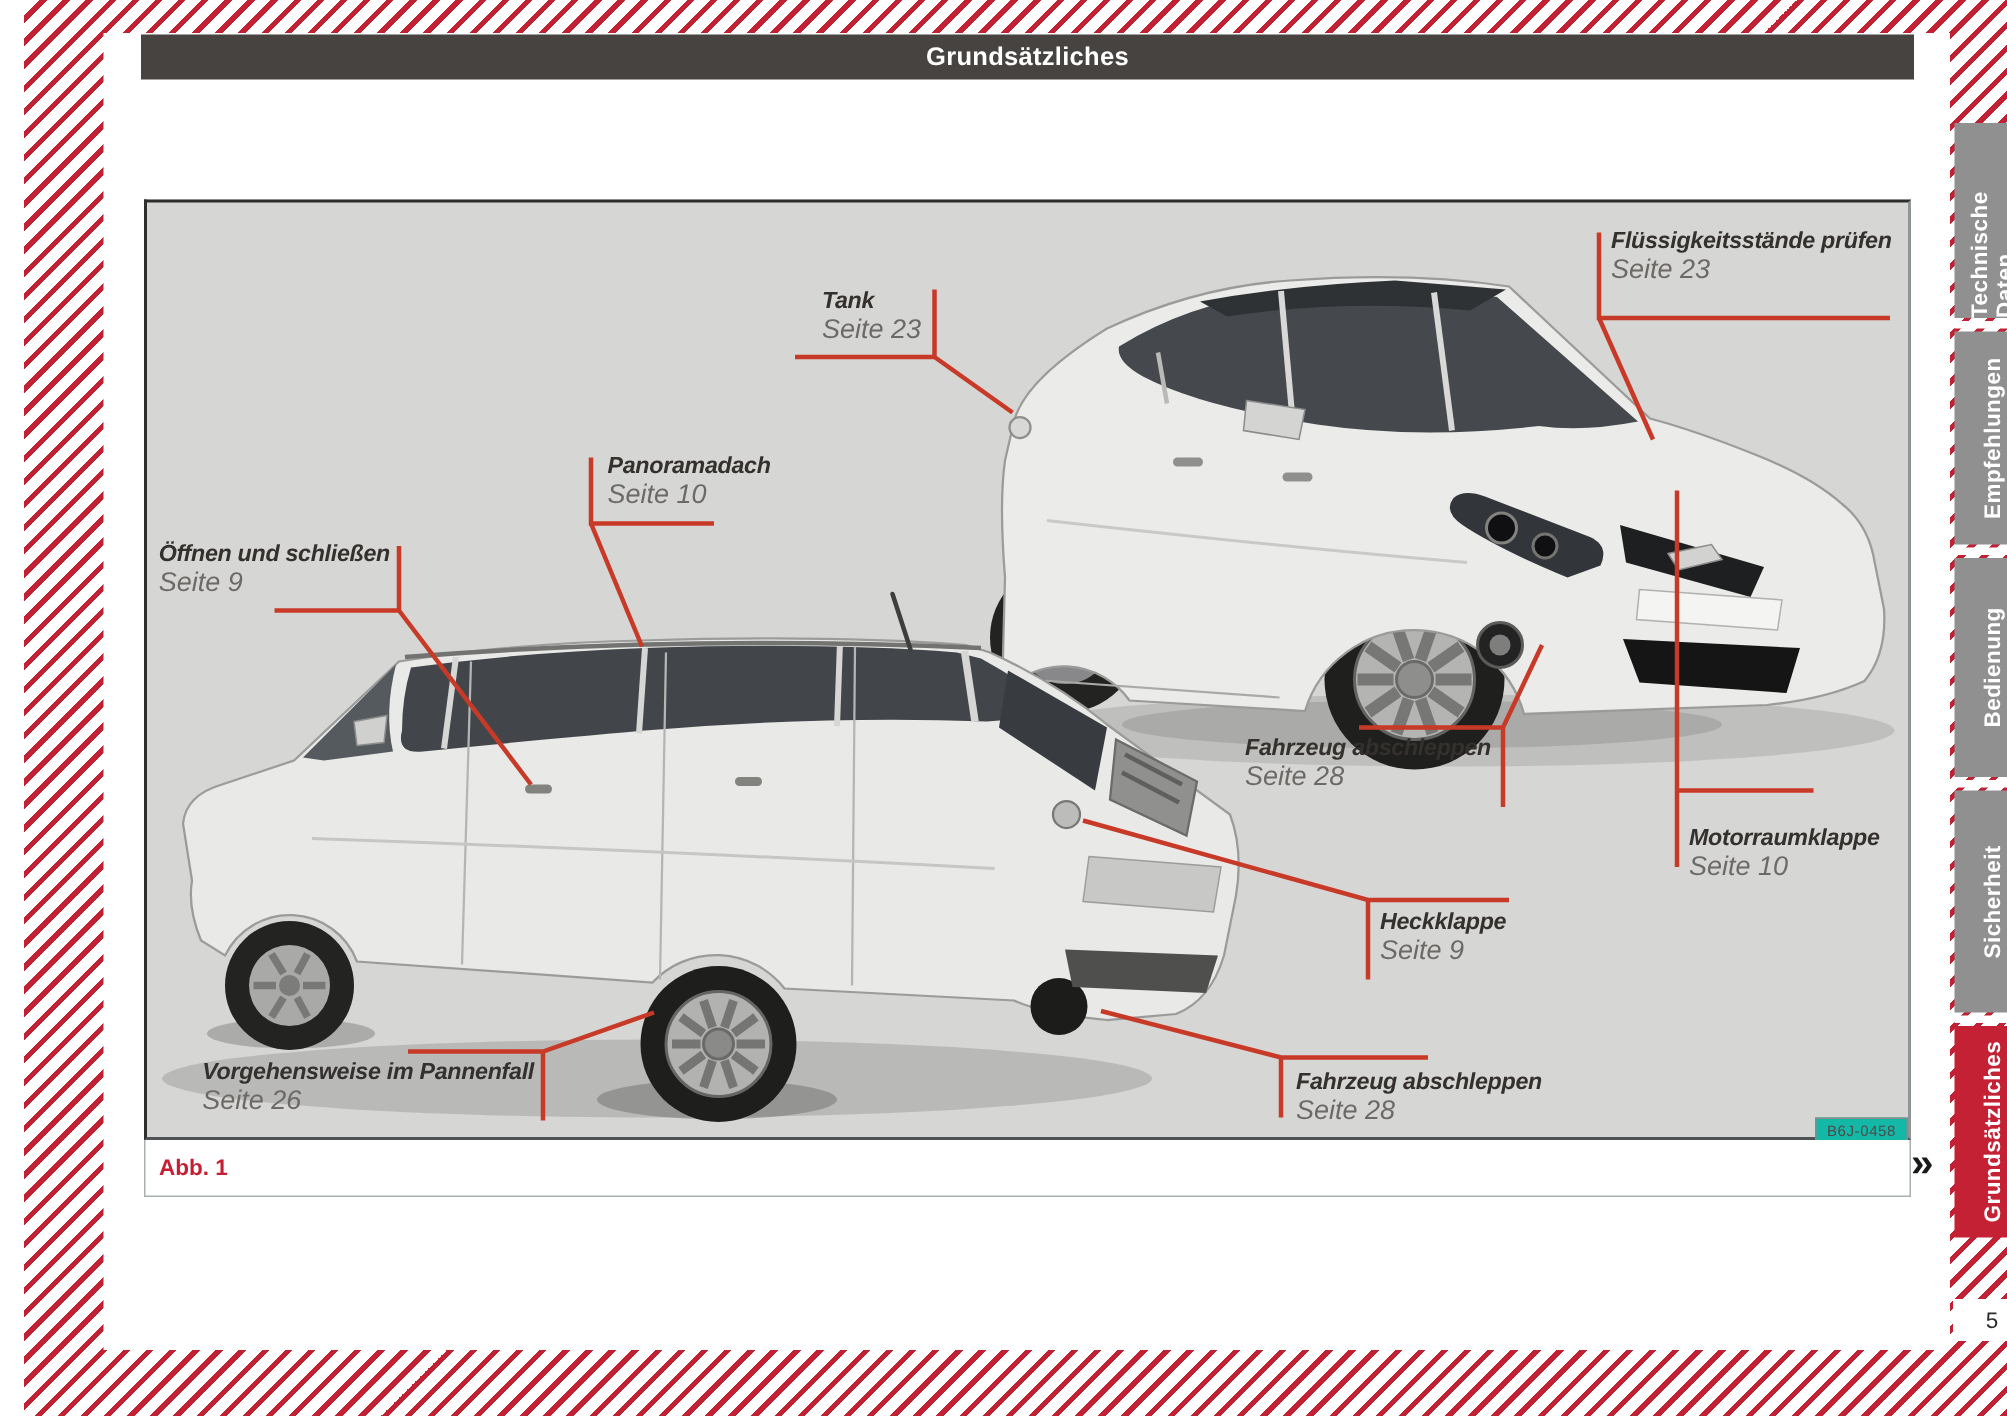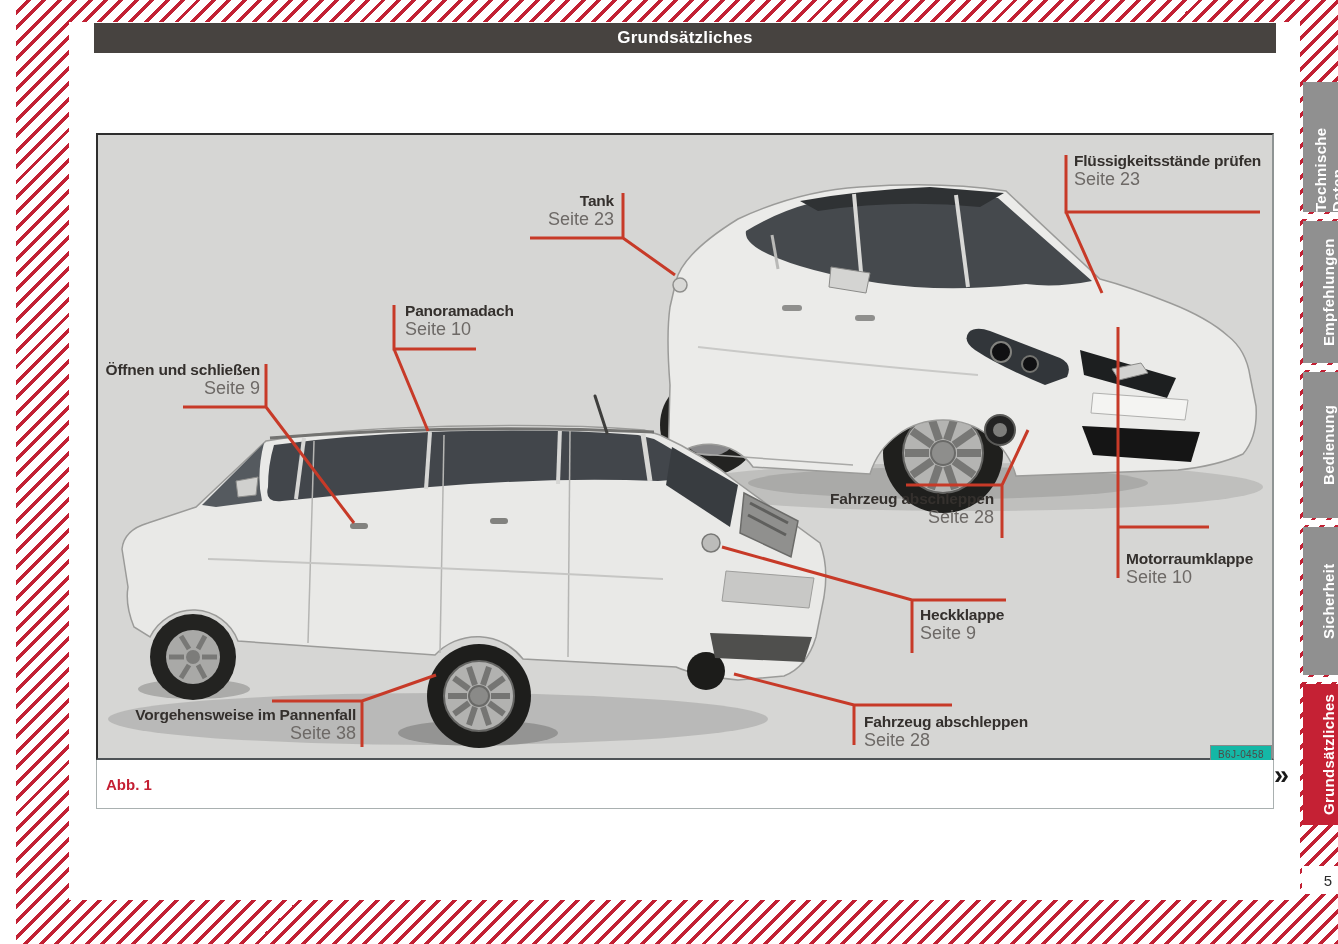--- a/index.html
+++ b/index.html
@@ -5,36 +5,36 @@
   html,body{margin:0;padding:0;background:#fff;font-family:"Liberation Sans","DejaVu Sans",sans-serif;}
   .canvas{position:relative;width:1338px;height:944px;overflow:hidden;
     background:repeating-linear-gradient(135deg,#ffffff 0px,#ffffff 7.4px,#c22134 7.4px,#c22134 10.9px);margin-left:16px;}
   .page{position:absolute;left:53px;top:22px;width:1231px;height:878px;background:#fff;}
   .section-bar{position:absolute;left:25px;top:1px;width:1182px;height:30px;background:#474340;
     color:#fff;font-size:17px;font-weight:bold;text-align:center;line-height:30px;letter-spacing:0.2px;}
   .page-title{position:absolute;left:27px;top:56px;font-size:27px;font-weight:bold;color:#c41f33;letter-spacing:-0.4px;}
   .figure{position:absolute;left:27px;top:111px;width:1178px;height:627px;box-sizing:border-box;background:#d6d6d4;
     border:2px solid;border-color:#2e2e2e #8f9494 #4e5356 #2e2e2e;}
   .figure svg{position:absolute;left:0;top:0;}
-  .callout{position:absolute;white-space:nowrap;}
+  .callout{position:absolute;white-space:nowrap;font-style:italic;}
   .co-label{font-weight:bold;font-size:15.5px;color:#34302d;line-height:19px;letter-spacing:-0.2px;}
   .co-page{font-size:18px;color:#6d6966;line-height:19px;}
-  .ta-r{text-align:right;}
+  .ta-r{}
   .co-tank{right:658px;top:56px;}
   .co-fluids{left:976px;top:16px;}
   .co-panorama{left:307px;top:166px;}
   .co-open{right:1012px;top:225px;}
   .co-towfront{right:278px;top:354px;}
   .co-engine{left:1028px;top:414px;}
   .co-tailgate{left:822px;top:470px;}
   .co-towrear{left:766px;top:577px;}
   .co-breakdown{right:916px;top:570px;}
   .fig-code{position:absolute;left:1112px;top:610px;width:60px;height:16px;background:#14b8a6;border:1px solid #8a8a8a;
     color:#4e4a48;font-size:10px;display:flex;align-items:center;justify-content:center;letter-spacing:0.4px;}
-  .caption-bar{position:absolute;left:27px;top:738px;width:1178px;height:49px;box-sizing:border-box;background:#fff;
+  .caption-bar{position:absolute;left:27px;top:738px;width:1178px;height:38px;box-sizing:border-box;background:#fff;
     border:1px solid #a9b0b0;border-top:none;display:flex;align-items:center;padding-left:9px;}
   .caption-bar span{font-size:15px;font-weight:bold;color:#c41f33;}
   .more-marker{position:absolute;left:1258px;top:760px;font-size:27px;font-weight:bold;color:#191919;line-height:30px;}
   .tab{position:absolute;right:0;width:51px;background:#909090;color:#fff;font-weight:bold;font-size:15px;
     display:flex;align-items:center;justify-content:center;writing-mode:vertical-rl;transform:rotate(180deg);
     letter-spacing:0.3px;cursor:pointer;}
   .tab.active{background:#c52134;}
   .tab-gap{position:absolute;right:0;width:51px;background:#fff;}
   .pagenum-box{position:absolute;left:1286px;top:866px;width:52px;height:28px;background:#fff;
     display:flex;align-items:center;justify-content:center;font-size:15px;color:#2b2b2b;}
@@ -207,21 +207,21 @@
       <div class="callout co-tailgate">
         <div class="co-label">Heckklappe</div>
         <div class="co-page">Seite 9</div>
       </div>
       <div class="callout co-towrear">
         <div class="co-label">Fahrzeug abschleppen</div>
         <div class="co-page">Seite 28</div>
       </div>
       <div class="callout co-breakdown ta-r">
         <div class="co-label">Vorgehensweise im Pannenfall</div>
-        <div class="co-page">Seite 38</div>
+        <div class="co-page">Seite 26</div>
       </div>
 
       <div class="fig-code">B6J-0458</div>
     </div>
 
     <div class="caption-bar">
       <span>Abb. 1</span>
     </div>
   </div>
 

